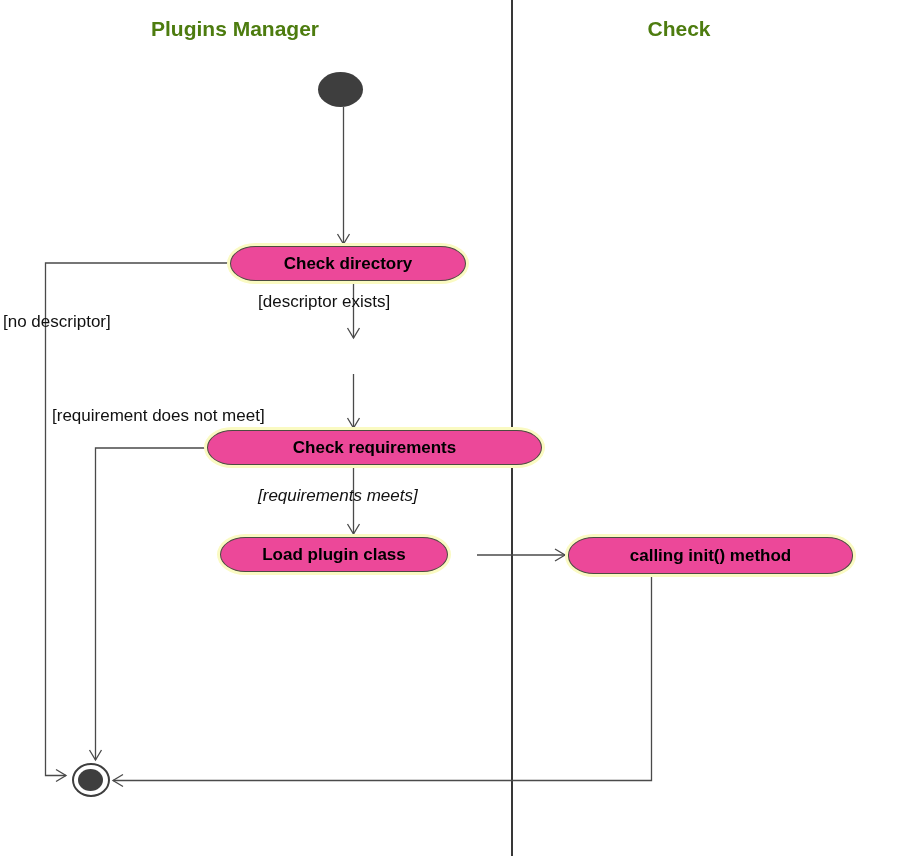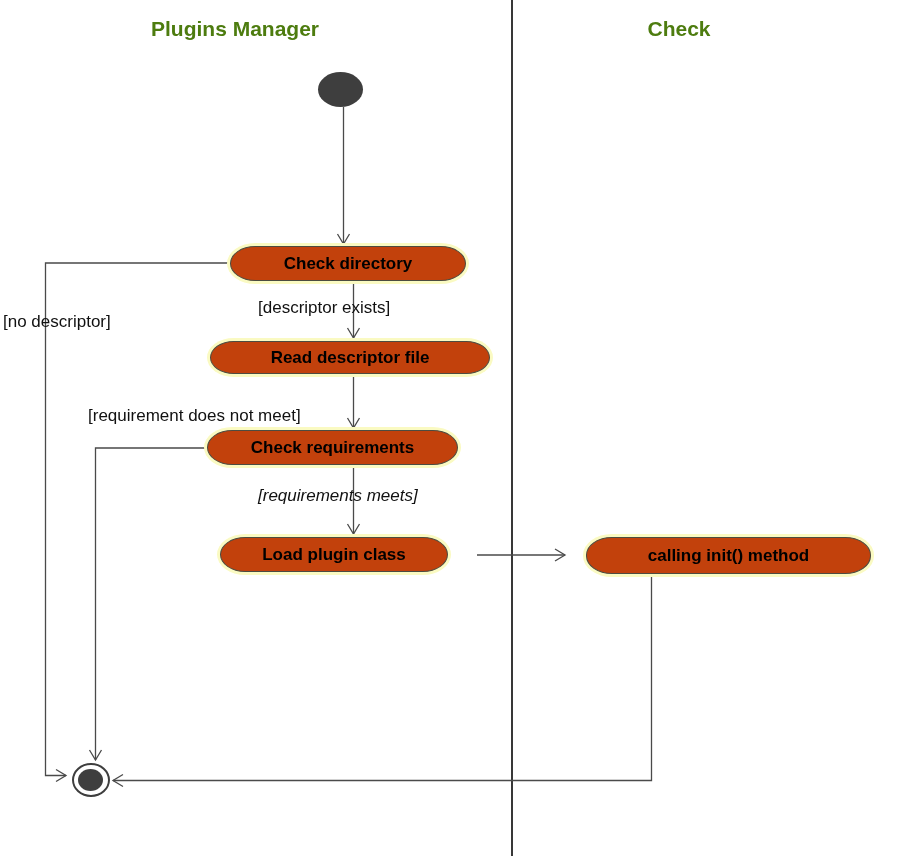--- a/index.html
+++ b/index.html
@@ -11,21 +11,21 @@
     overflow:hidden;
   }
   .edges{position:absolute;left:0;top:0;width:900px;height:856px;z-index:1;}
   .lane-header{
     position:absolute;top:17px;z-index:3;
     font-size:21px;font-weight:bold;color:#4d7c0f;
     text-align:center;white-space:nowrap;
   }
   .activity{
     position:absolute;z-index:2;
-    background:#c2410c;
+    background:#ec4899;
     border:1.6px solid #4c4c41;
     border-radius:26px / 18px;
     box-shadow:0 0 0 3px #fafac2;
     box-sizing:border-box;
     display:flex;align-items:center;justify-content:center;
     font-size:17px;font-weight:bold;color:#000;
     white-space:nowrap;
   }
   .guard{
     position:absolute;z-index:3;
@@ -44,27 +44,27 @@
     box-sizing:border-box;
   }
   .final-inner{
     position:absolute;z-index:3;
     left:78px;top:769px;width:25px;height:22px;
     background:#3e3e3e;border-radius:50%;
   }
   
   .n-check-directory{left:230px;top:246px;width:236px;height:35px;}
   .n-read-descriptor{left:210px;top:341px;width:280px;height:33px;}
-  .n-check-requirements{left:207px;top:430px;width:251px;height:35px;}
+  .n-check-requirements{left:207px;top:430px;width:335px;height:35px;}
   .n-load-plugin{left:220px;top:537px;width:228px;height:35px;}
-  .n-calling-init{left:568px;top:537px;width:285px;height:37px;margin-left:18px;}
+  .n-calling-init{left:568px;top:537px;width:285px;height:37px;}
   
   .g-no-descriptor{left:3px;top:312px;text-align:center;}
-  .g-descriptor-exists{left:258px;top:298px;text-align:center;}
-  .g-req-not-meet{left:52px;top:406px;margin-left:36px;}
+  .g-descriptor-exists{left:258px;top:292px;text-align:center;}
+  .g-req-not-meet{left:52px;top:406px;}
   .g-req-meets{left:258px;top:486px;font-style:italic;}
   .h-plugins-manager{left:85px;width:300px;}
   .h-plugin{left:579px;width:200px;}
 </style>
 </head>
 <body>
 
 <div class="canvas">
 
   <svg class="edges" width="900" height="856" viewBox="0 0 900 856" stroke="#4a4a4a" stroke-width="1.3" fill="none">
@@ -95,21 +95,20 @@
     <path d="M651.5,574 V780.5 H113"></path>
     <polyline points="123,774.5 113,780.5 123,786.5"></polyline>
   </svg>
 
   <div class="lane-header h-plugins-manager">Plugins Manager</div>
   <div class="lane-header h-plugin">Check</div>
 
   <div class="initial-node"></div>
 
   <div class="activity n-check-directory">Check directory</div>
-  <div class="activity n-read-descriptor">Read descriptor file</div>
   <div class="activity n-check-requirements">Check requirements</div>
   <div class="activity n-load-plugin">Load plugin class</div>
   <div class="activity n-calling-init">calling init() method</div>
 
   <div class="guard g-no-descriptor">[no descriptor]</div>
   <div class="guard g-descriptor-exists">[descriptor exists]</div>
   <div class="guard g-req-not-meet">[requirement does not meet]</div>
   <div class="guard g-req-meets">[requirements meets]</div>
 
   <div class="final-outer"></div>

